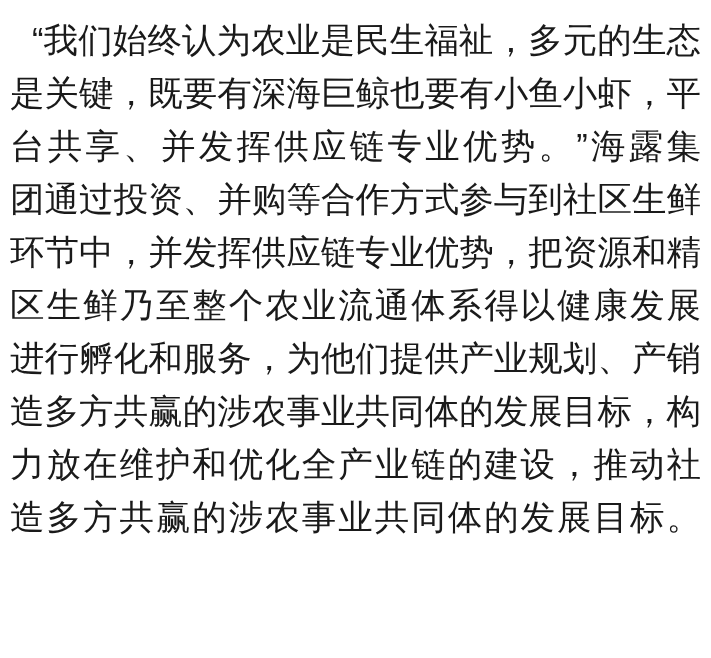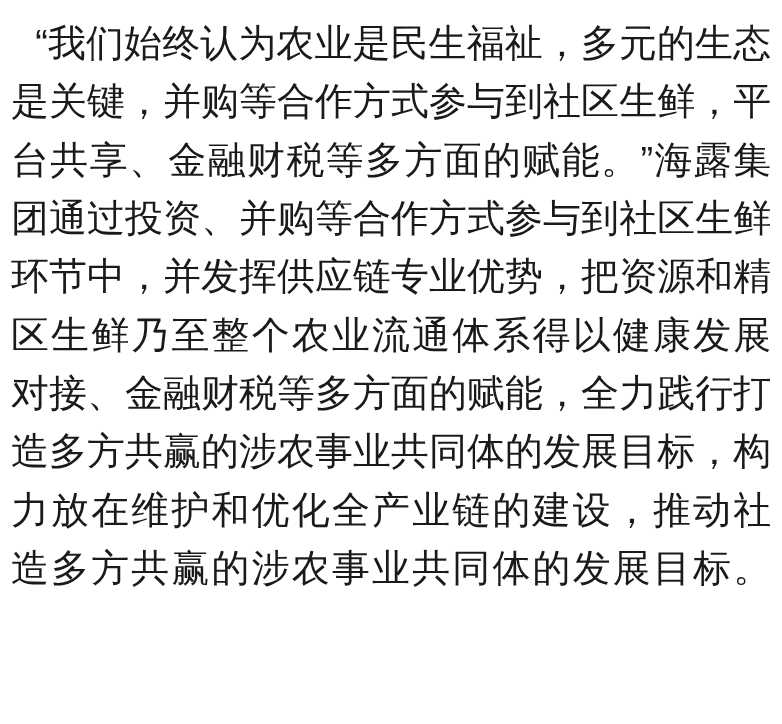--- a/index.html
+++ b/index.html
@@ -32,22 +32,22 @@
   }
   .text-line.first {
     padding-left: 22px;
   }
 </style>
 </head>
 <body>
 
 <div class="article">
   <div class="text-line first">“我们始终认为农业是民生福祉，多元的生态</div>
-  <div class="text-line">是关键，并购等合作方式参与到社区生鲜，平</div>
-  <div class="text-line">台共享、金融财税等多方面的赋能。”海露集</div>
+  <div class="text-line">是关键，既要有深海巨鲸也要有小鱼小虾，平</div>
+  <div class="text-line">台共享、并发挥供应链专业优势。”海露集</div>
   <div class="text-line">团通过投资、并购等合作方式参与到社区生鲜</div>
   <div class="text-line">环节中，并发挥供应链专业优势，把资源和精</div>
   <div class="text-line">区生鲜乃至整个农业流通体系得以健康发展</div>
-  <div class="text-line">对接、金融财税等多方面的赋能，全力践行打</div>
+  <div class="text-line">进行孵化和服务，为他们提供产业规划、产销</div>
   <div class="text-line">造多方共赢的涉农事业共同体的发展目标，构</div>
   <div class="text-line">力放在维护和优化全产业链的建设，推动社</div>
   <div class="text-line">造多方共赢的涉农事业共同体的发展目标。</div>
 </div>
 
 </body></html>

